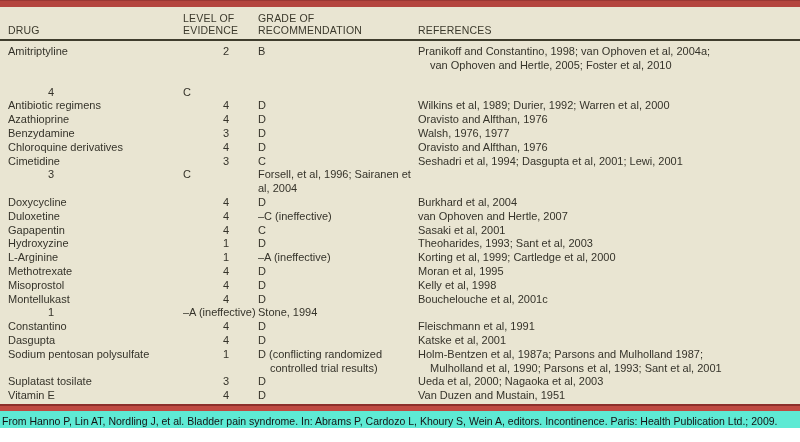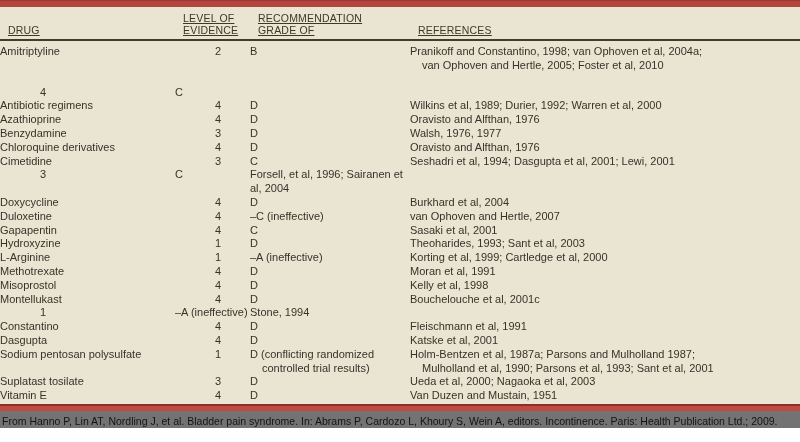--- a/index.html
+++ b/index.html
@@ -16,54 +16,54 @@
   .top-bar{flex:none;height:6px;background:#b4453e;border-top:1px solid #9a3733;}
   .bottom-bar{flex:none;height:5px;background:#bf4a42;border-top:2px solid #8c2f2b;margin-top:auto;}
   .grid-cols{display:grid;grid-template-columns:175px 75px 160px 1fr;}
   .thead{
     flex:none;align-items:end;
     padding:5px 8px 3px 8px;
     border-bottom:2px solid #3f3d2d;
   }
   .th{
     font-size:10.5px;line-height:12px;letter-spacing:0.2px;
-    color:#3b392c;font-weight:normal;text-decoration:underline;
+    color:#3b392c;font-weight:normal;
   }
   .tbody{
     flex:none;overflow:hidden;
     padding-top:4px;
     font-size:11px;line-height:13.8px;color:#35332a;
   }
-  .trow{padding-left:0;}
+  .trow{padding-left:8px;}
   .trow.spacer{margin-bottom:13px;}
   .c-level-val{padding-left:40px;}
   .cont{padding-left:12px;}
   .footnote{
     padding:4px 2px 0 2px;
     font-size:10.5px;line-height:12.5px;color:#141414;
-    background:#737373;
+    background:#5eead4;
   }
   .footnote .indent{padding-left:18px;}
 </style>
 </head>
 <body>
 
 <div class="page">
   <div class="table-panel">
     <div class="top-bar"></div>
 
     <div class="thead grid-cols">
       <div class="th">DRUG</div>
       <div class="th">
         <div>LEVEL OF</div>
         <div>EVIDENCE</div>
       </div>
       <div class="th">
+        <div>GRADE OF</div>
         <div>RECOMMENDATION</div>
-        <div>GRADE OF</div>
       </div>
       <div class="th">REFERENCES</div>
     </div>
 
     <div class="tbody" id="tbody">
         <div class="trow grid-cols spacer">
           <div class="">Amitriptyline</div>
           <div class="c-level-val">2</div>
           <div class="">
             <div>B</div>
@@ -189,21 +189,21 @@
             <div>Korting et al, 1999; Cartledge et al, 2000</div>
           </div>
         </div>
         <div class="trow grid-cols">
           <div class="">Methotrexate</div>
           <div class="c-level-val">4</div>
           <div class="">
             <div>D</div>
           </div>
           <div class="">
-            <div>Moran et al, 1991</div>
+            <div>Moran et al, 1995</div>
           </div>
         </div>
         <div class="trow grid-cols">
           <div class="">Misoprostol</div>
           <div class="c-level-val">4</div>
           <div class="">
             <div>D</div>
           </div>
           <div class="">
             <div>Kelly et al, 1998</div>

